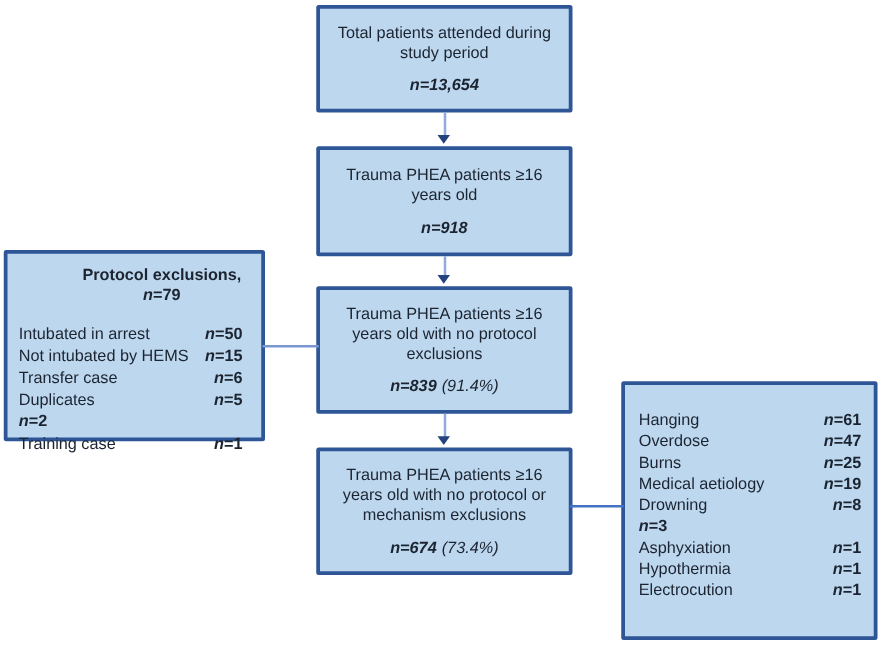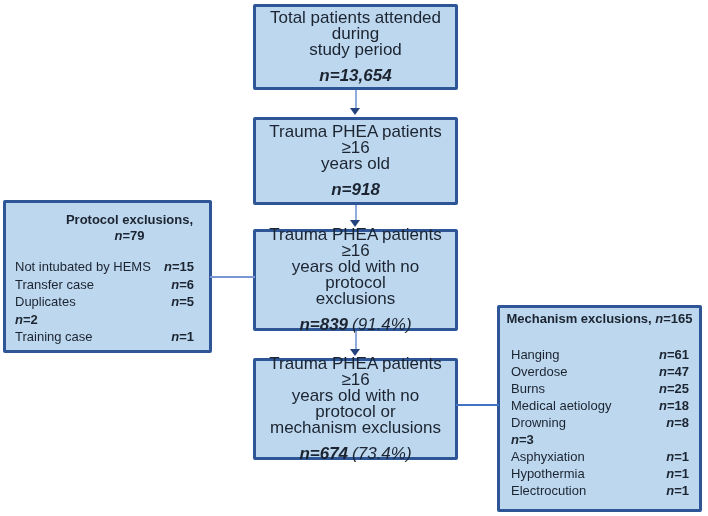--- a/index.html
+++ b/index.html
@@ -23,21 +23,21 @@
     border: 3px solid #2e5596;
     border-radius: 2px;
   }
   
   .flow-box {
     display: flex;
     flex-direction: column;
     align-items: center;
     justify-content: center;
     text-align: center;
-    font-size: 17px;
+    font-size: 13px;
     line-height: 16px;
     padding: 0 6px;
   }
   .flow-text {
     white-space: pre-line;
   }
   .stat {
     margin-top: 10px;
     line-height: 16px;
   }
@@ -135,20 +135,24 @@
     <div class="flow-text">Trauma PHEA patients ≥16
 years old with no protocol or
 mechanism exclusions</div>
     <div class="stat"><span class="stat-n">n=674</span><span class="stat-pct">(73.4%)</span></div>
   </div>
 
   <div id="protocol-box" class="box">
     <div class="side-title"><span>Protocol exclusions,</span> <i>n</i><span>=79</span></div>
     <div class="rows">
       <div class="row">
+        <span class="row-label">Intubated in arrest</span>
+        <span class="row-value"><i>n</i><span>=50</span></span>
+      </div>
+      <div class="row">
         <span class="row-label">Not intubated by HEMS</span>
         <span class="row-value"><i>n</i><span>=15</span></span>
       </div>
       <div class="row">
         <span class="row-label">Transfer case</span>
         <span class="row-value"><i>n</i><span>=6</span></span>
       </div>
       <div class="row">
         <span class="row-label">Duplicates</span>
         <span class="row-value"><i>n</i><span>=5</span></span>
@@ -157,37 +161,36 @@
         <span class="row-value"><i>n</i><span>=2</span></span>
       </div>
       <div class="row">
         <span class="row-label">Training case</span>
         <span class="row-value"><i>n</i><span>=1</span></span>
       </div>
     </div>
   </div>
 
   <div id="mechanism-box" class="box">
-    <div class="side-title"><span>Mechanism exclusions,</span> <i>n</i><span>=165</span></div>
     <div class="rows">
       <div class="row">
         <span class="row-label">Hanging</span>
         <span class="row-value"><i>n</i><span>=61</span></span>
       </div>
       <div class="row">
         <span class="row-label">Overdose</span>
         <span class="row-value"><i>n</i><span>=47</span></span>
       </div>
       <div class="row">
         <span class="row-label">Burns</span>
         <span class="row-value"><i>n</i><span>=25</span></span>
       </div>
       <div class="row">
         <span class="row-label">Medical aetiology</span>
-        <span class="row-value"><i>n</i><span>=18</span></span>
+        <span class="row-value"><i>n</i><span>=19</span></span>
       </div>
       <div class="row">
         <span class="row-label">Drowning</span>
         <span class="row-value"><i>n</i><span>=8</span></span>
       </div>
       <div class="row">
         <span class="row-value"><i>n</i><span>=3</span></span>
       </div>
       <div class="row">
         <span class="row-label">Asphyxiation</span>

